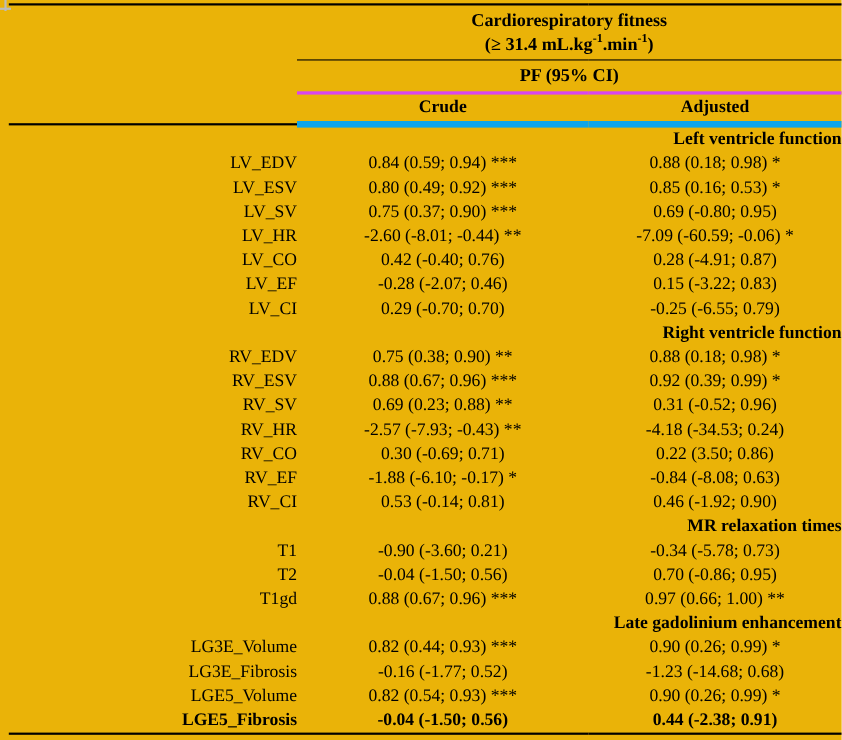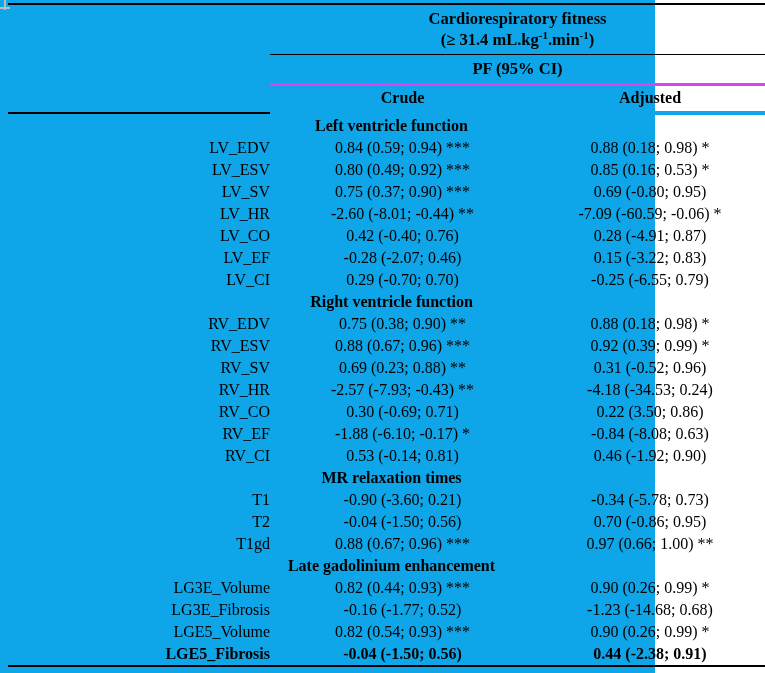--- a/index.html
+++ b/index.html
@@ -3,62 +3,62 @@
 <meta charset="utf-8">
 <style>
   * { margin: 0; padding: 0; box-sizing: border-box; }
   html, body { background: #ffffff; }
   body {
     width: 765px; height: 673px;
     font-family: "Liberation Serif", "DejaVu Serif", serif;
     color: #000;
     overflow: hidden;
   }
-  .sheet { position: relative; width: 655px; height: 673px; background: #0ea5e9; }
+  .sheet { position: relative; width: 765px; height: 673px; background: #eab308; }
 
   
   .corner-handle { position: absolute; left: 0; top: 0; width: 12px; height: 12px; }
   .corner-handle .v { position: absolute; left: 4px; top: 0; width: 2px; height: 10px; background: #bcbcbc; }
   .corner-handle .h { position: absolute; left: 0; top: 7px; width: 10px; height: 2px; background: #bcbcbc; }
 
   table.results {
     position: absolute; left: 8px; top: 3px;
     width: 757px;
     border-collapse: collapse;
     table-layout: fixed;
   }
   col.c-label { width: 262px; }
   col.c-crude { width: 265px; }
   col.c-adj   { width: 230px; }
 
   
   tr.title-row td { border-top: 2px solid #000; }
   td.group-cell { border-bottom: 1px solid #000; }
   td.measure-cell { border-bottom: 3px solid #d946ef; }
-  tr.cols-row td { border-bottom: 4px solid #0ea5e9; margin-top: 20px; }
+  tr.cols-row td { border-bottom: 6px solid #0ea5e9; margin-top: 20px; }
   td.corner-cell { border-top: 2px solid #000; border-bottom: 2px solid #000; }
 
   tr.title-row { height: 50px; }
   tr.measure-row { height: 30px; }
   tr.cols-row { height: 29px; }
 
   .group-cell, .measure-cell, .col-head {
     text-align: center; vertical-align: middle;
     font-weight: bold; font-size: 16.5px; line-height: 1.28;
   }
   .col-head { font-size: 16px; }
   sup { font-size: 11px; vertical-align: super; line-height: 0; }
 
   tbody tr { height: 22px; }
   tbody td {
     font-size: 16px; line-height: 22px;
     vertical-align: middle; white-space: nowrap;
     overflow: hidden;
   }
-  td.section-label { font-weight: bold; padding-left: 10px; text-align: center; }
+  td.section-label { font-weight: bold; padding-left: 10px; text-align: right; }
   td.row-label { padding-left: 20px; text-align: right; }
   td.val { text-align: center; }
   tbody tr.last-row td { border-bottom: 2px solid #000; font-weight: bold; }
 </style>
 </head>
 <body>
 
 <div class="sheet">
 
   <div class="corner-handle">

